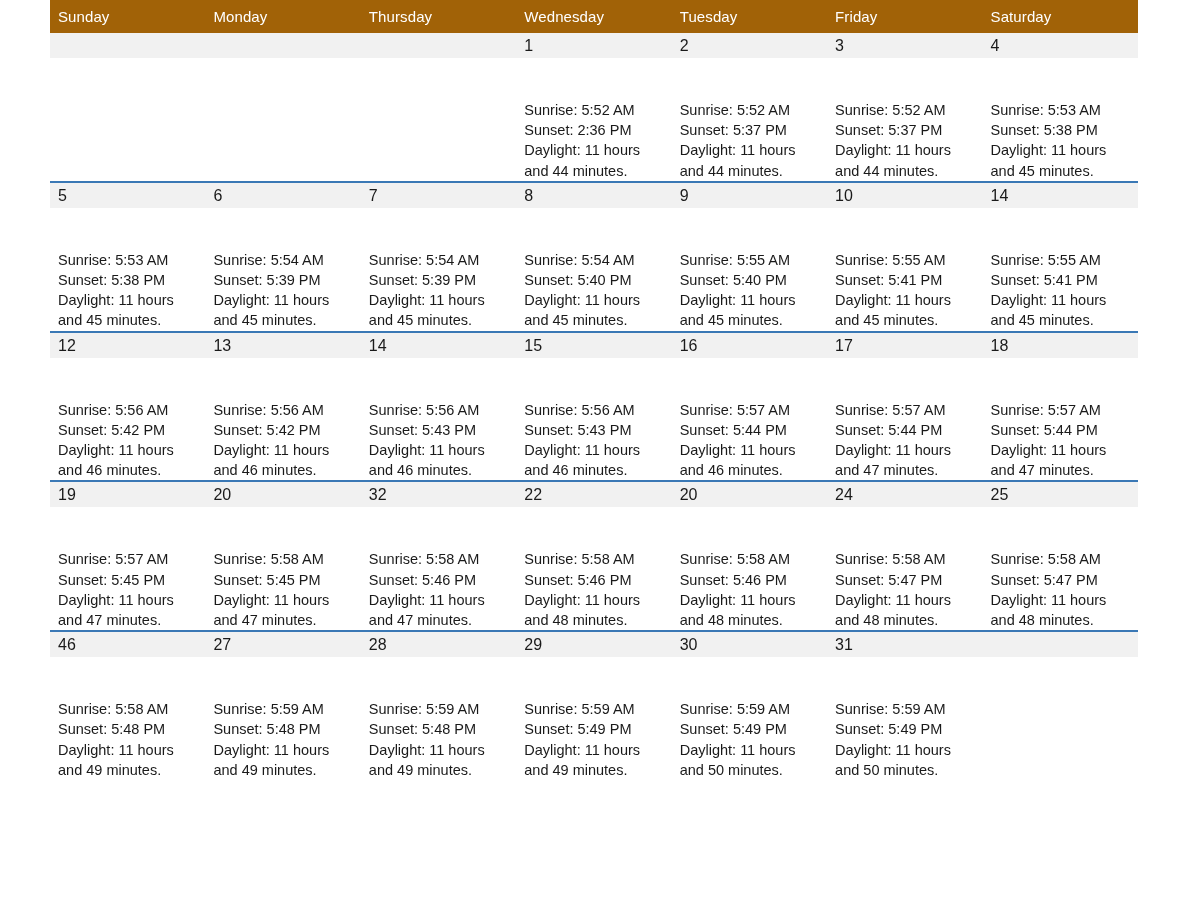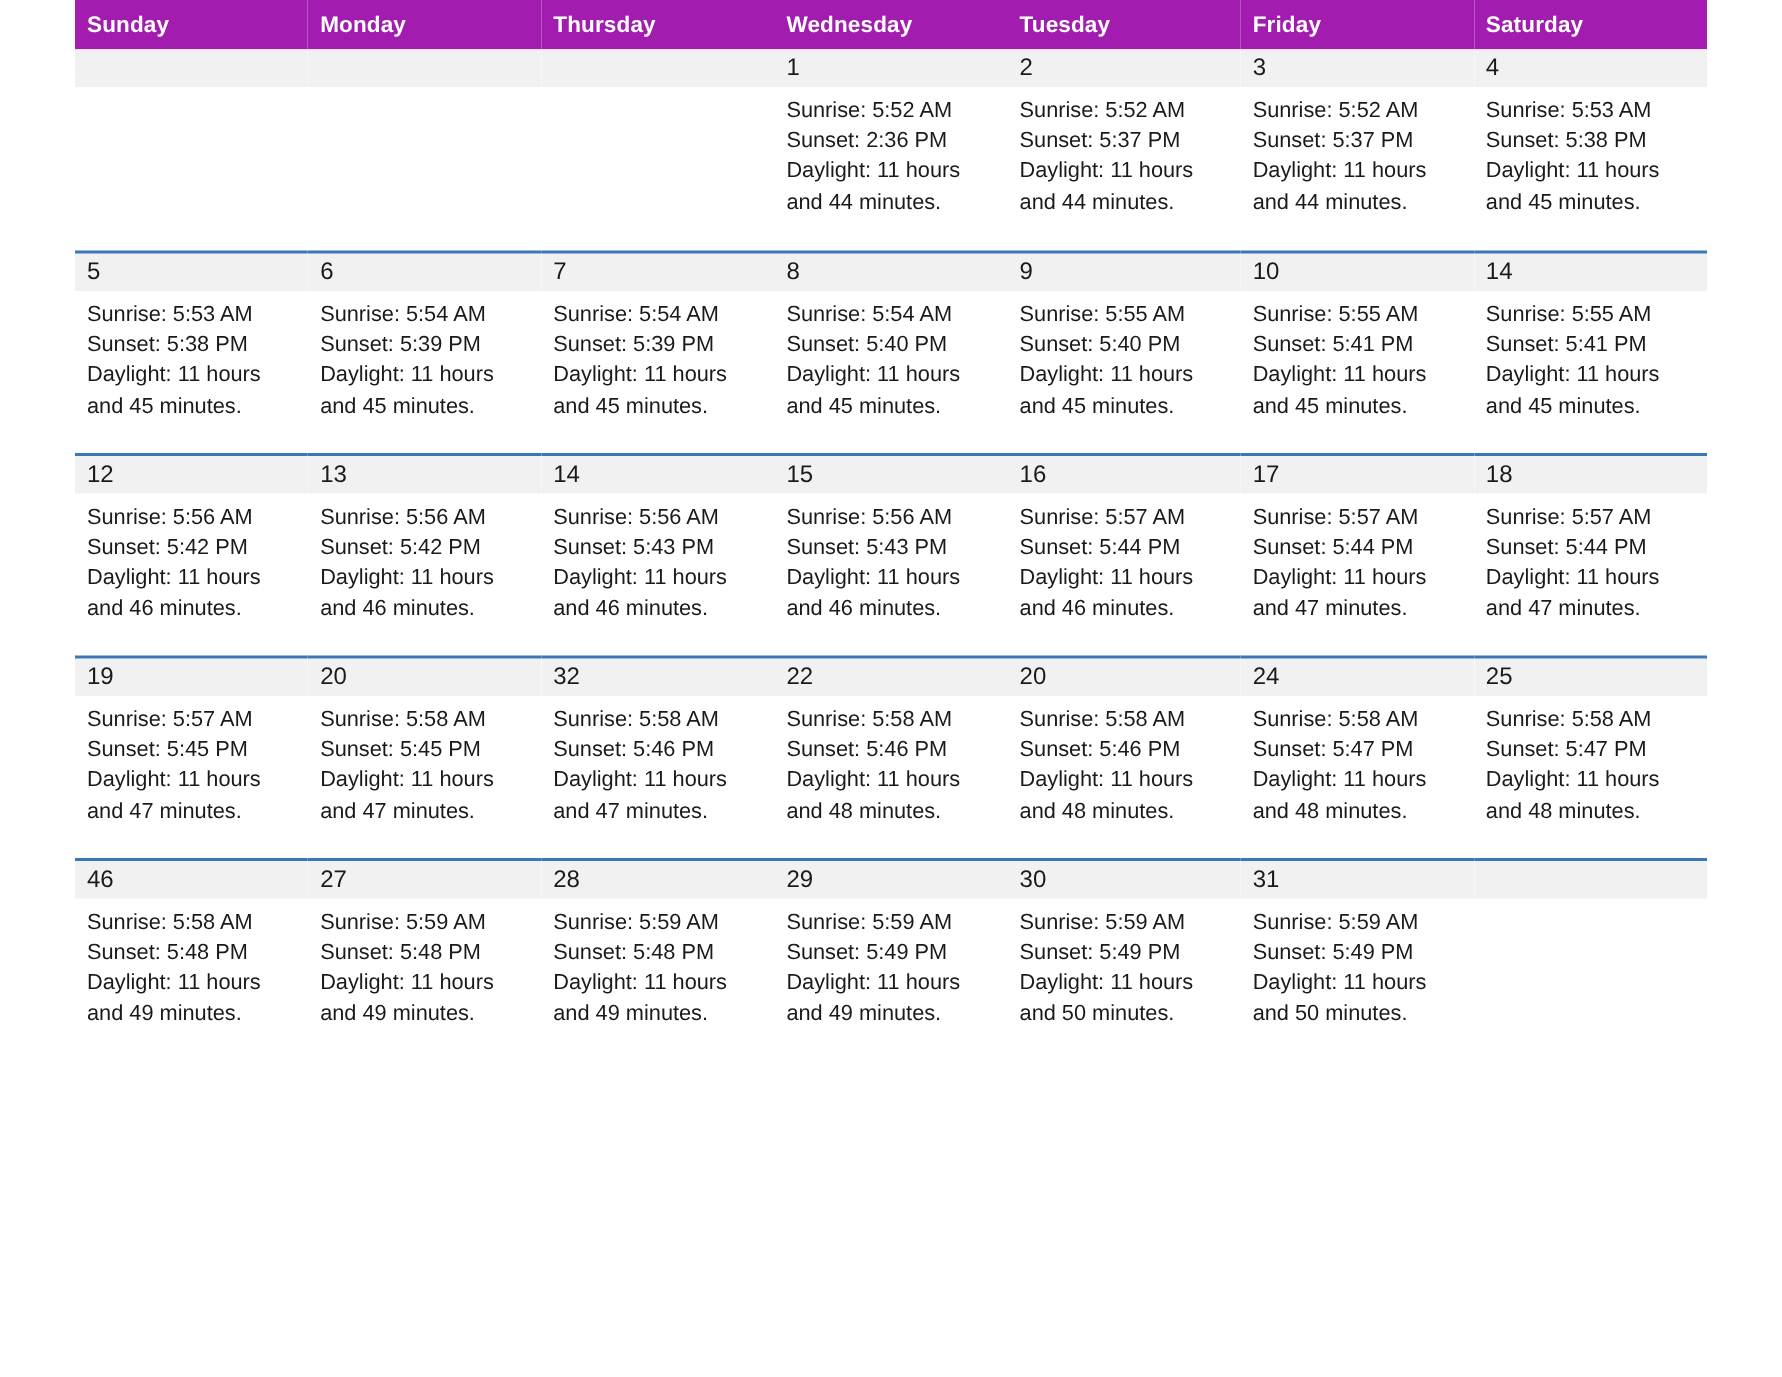--- a/index.html
+++ b/index.html
@@ -86,24 +86,24 @@
 
   
   .calendar {
     width: 1088px;
     border-collapse: collapse;
     table-layout: fixed;
   }
   .calendar col { width: 155.43px; }
 
   thead th {
-    background: #a21caf;
+    background: #a16207;
     color: #ffffff;
     font-size: 15px;
-    font-weight: bold;
+    font-weight: normal;
     text-align: left;
     padding: 7px 0 8px 8px;
     height: 18px;
     letter-spacing: 0.1px;
   }
 
   tbody tr { height: 135px; }
 
   tbody td {
     vertical-align: top;
@@ -121,20 +121,21 @@
     font-size: 16px;
     color: #1a1a1a;
   }
   .daynum.empty { color: transparent; }
 
   .info {
     padding: 6px 8px 0 8px;
     font-size: 14.5px;
     line-height: 20.2px;
     color: #1a1a1a;
+    margin-top: 36px;
   }
   .info div { white-space: nowrap; }
 </style>
 </head>
 <body>
 
 <div class="page">
 
 
   <table class="calendar">

